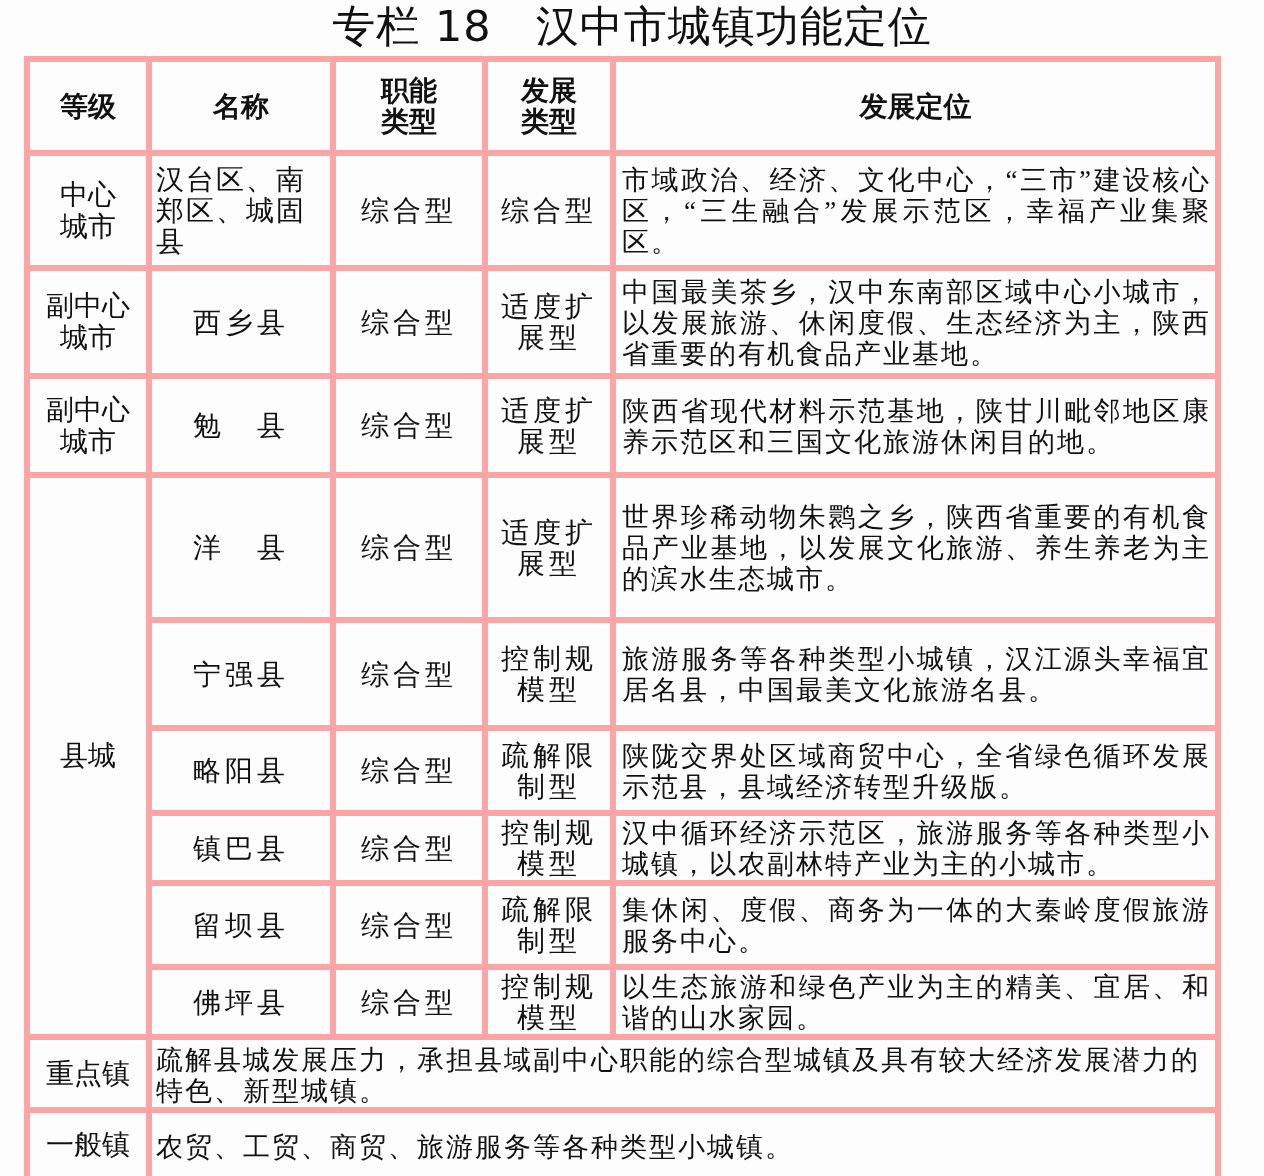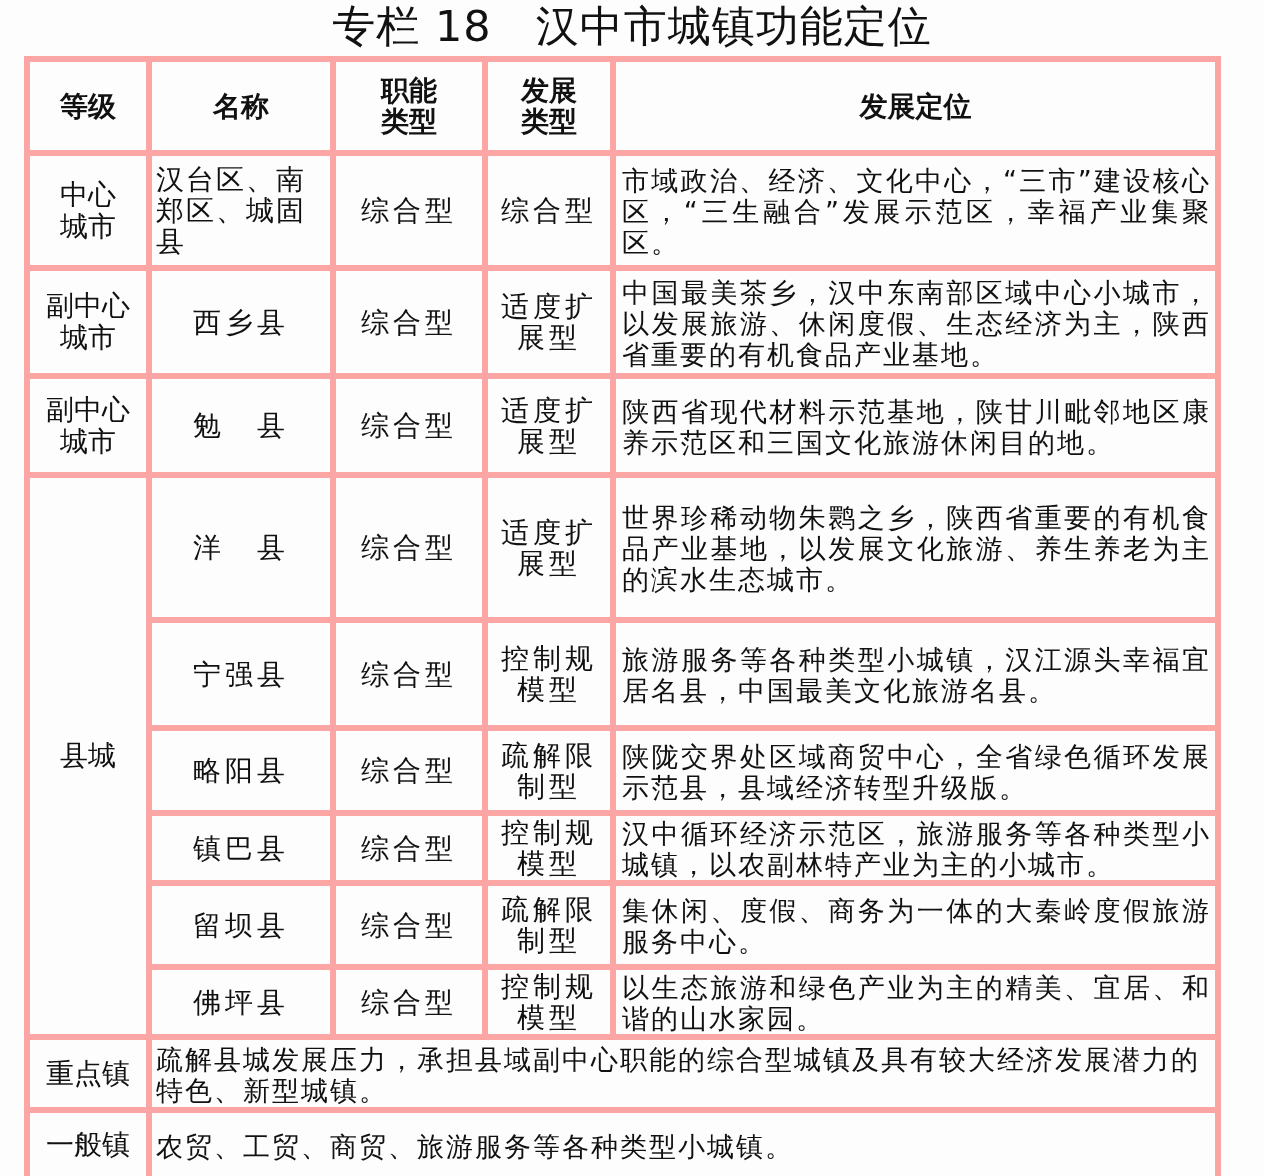--- a/index.html
+++ b/index.html
@@ -7,21 +7,21 @@
          font-family: "DejaVu Sans", "Liberation Sans", sans-serif; color: #111; }
   .title { position: absolute; left: 0; top: 4px; width: 1264px; text-align: center;
            font-size: 43px; letter-spacing: 1px; line-height: 44px; }
   table { position: absolute; left: 24px; top: 56px; width: 1191px;
           border-collapse: collapse; table-layout: fixed; }
   td, th { border: 6px solid #fca5a5; padding: 0; vertical-align: middle; }
   th { font-weight: bold; font-size: 28px; line-height: 31px; text-align: center; }
   td.grade { font-weight: normal; font-size: 28px; line-height: 32px; text-align: center; }
   td.c { text-align: center; font-size: 28px; line-height: 31px; letter-spacing: 4px; }
   td.desc { font-size: 27px; line-height: 31px; padding: 2px 4px 0 6px; text-align: justify;
-            letter-spacing: 2px; }
+            letter-spacing: 2px; font-family: Liberation Serif, serif; }
   td.wide { font-size: 27px; line-height: 31px; padding: 2px 4px 0 4px; letter-spacing: 2px; }
   .cell-inner { display: block; }
 </style>
 </head>
 <body>
 
 <div class="title">专栏 18　汉中市城镇功能定位</div>
 
 <table>
   <colgroup>

